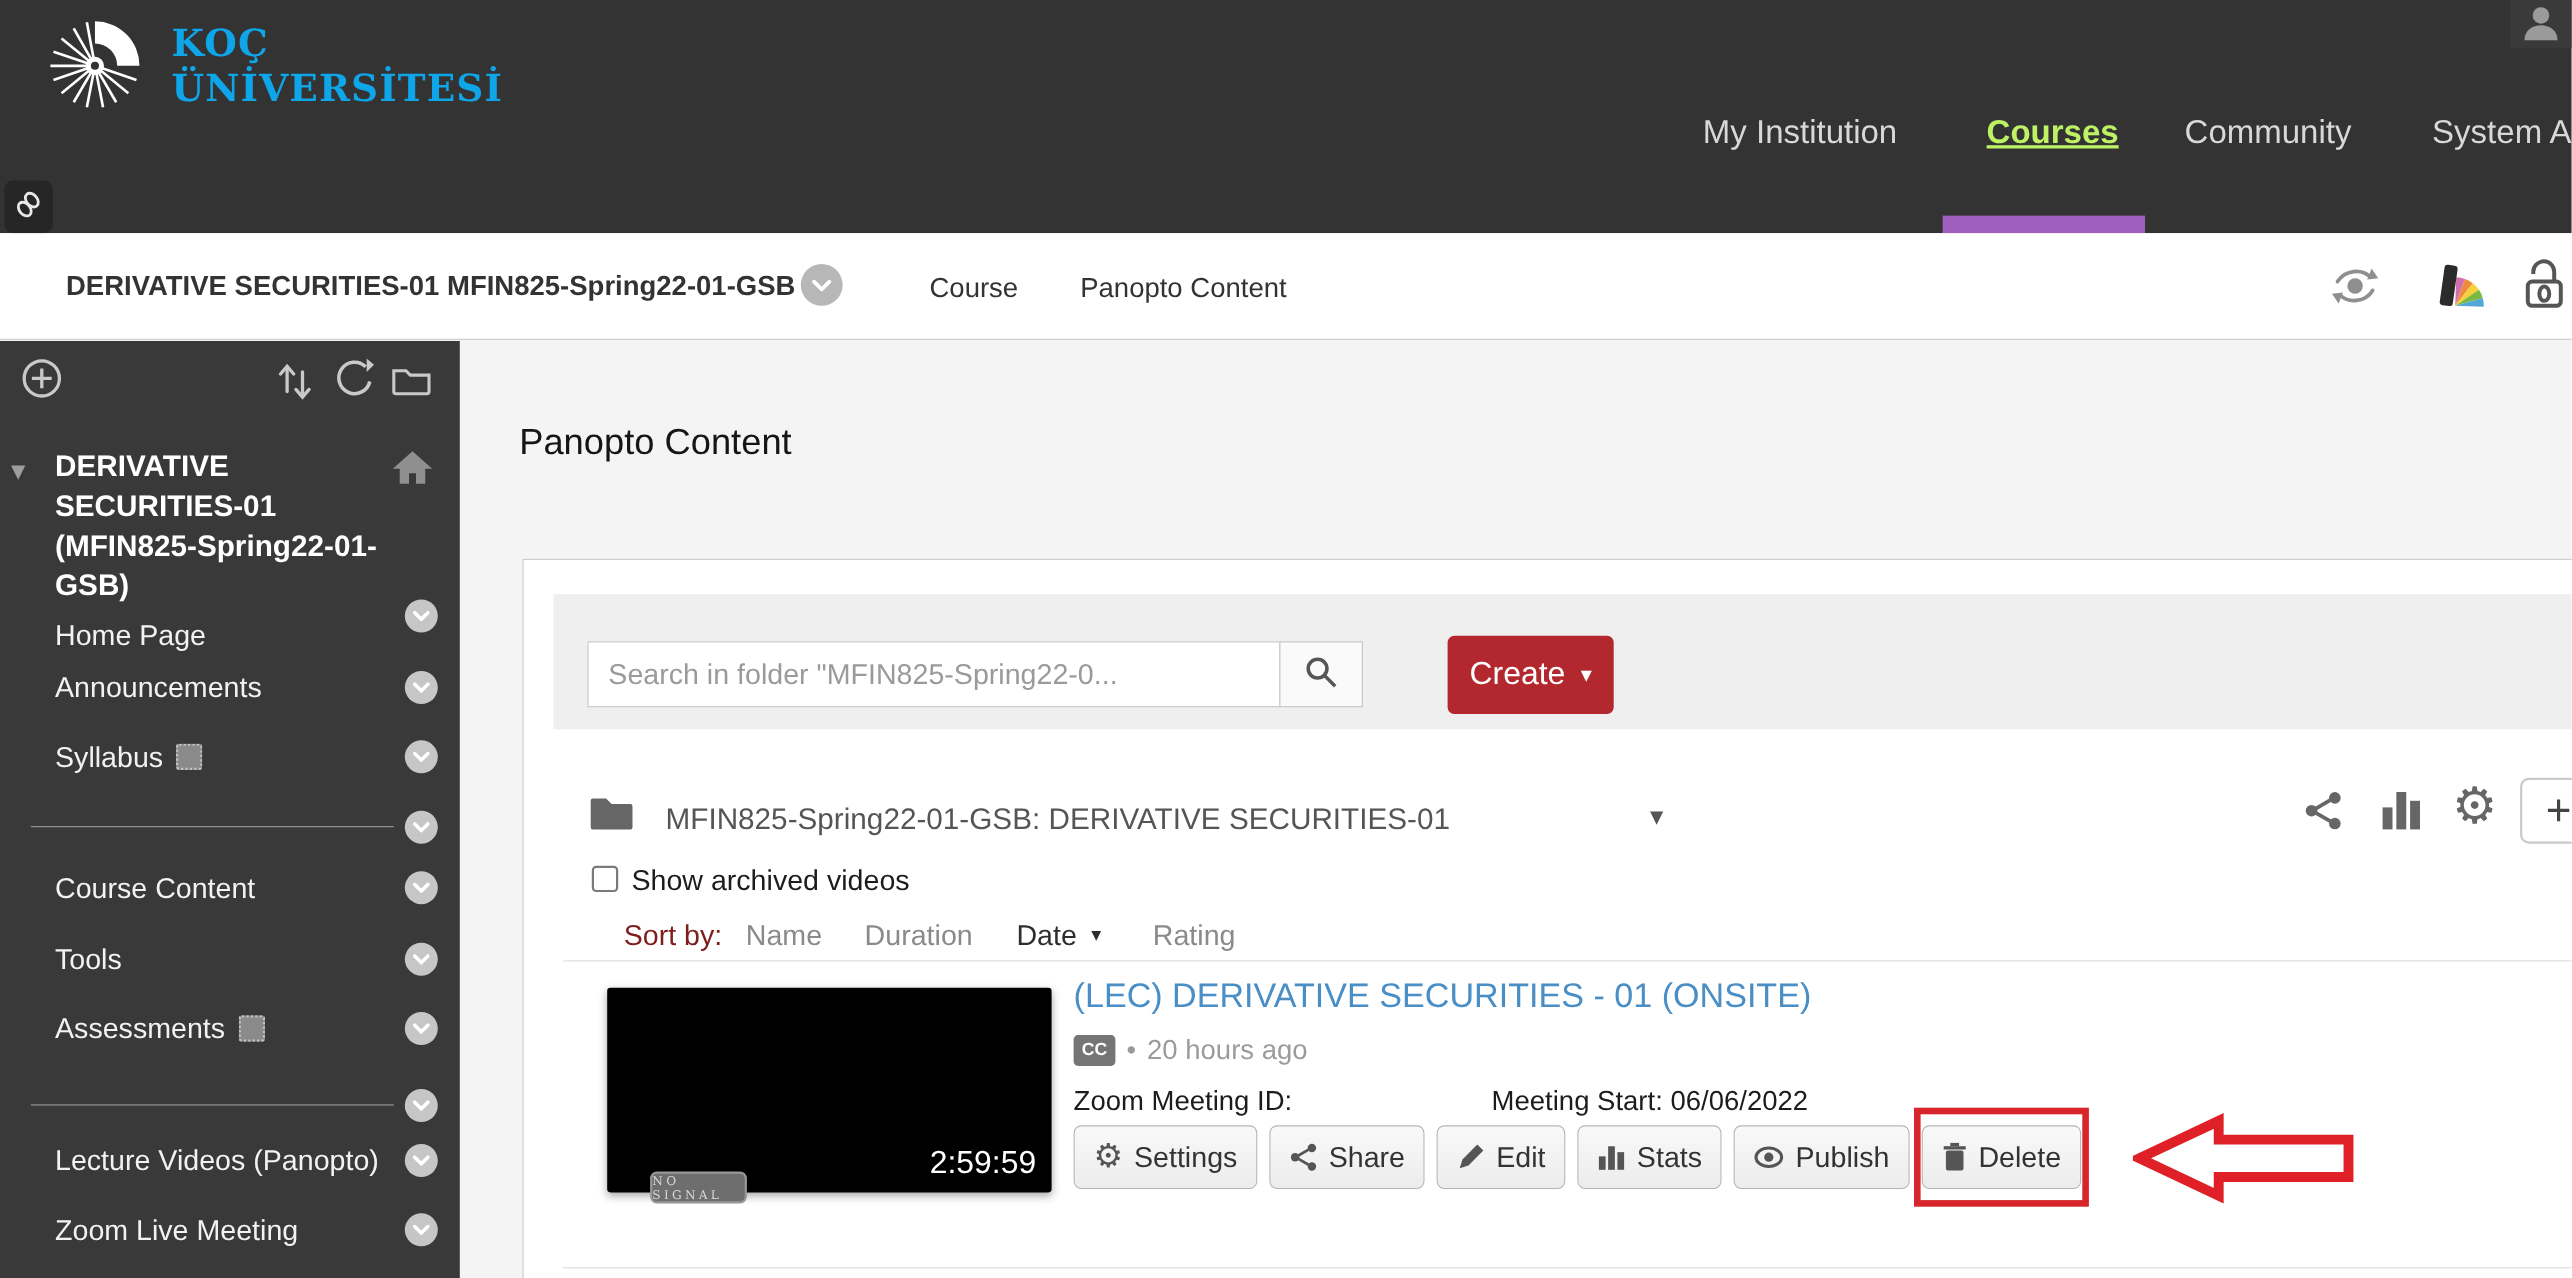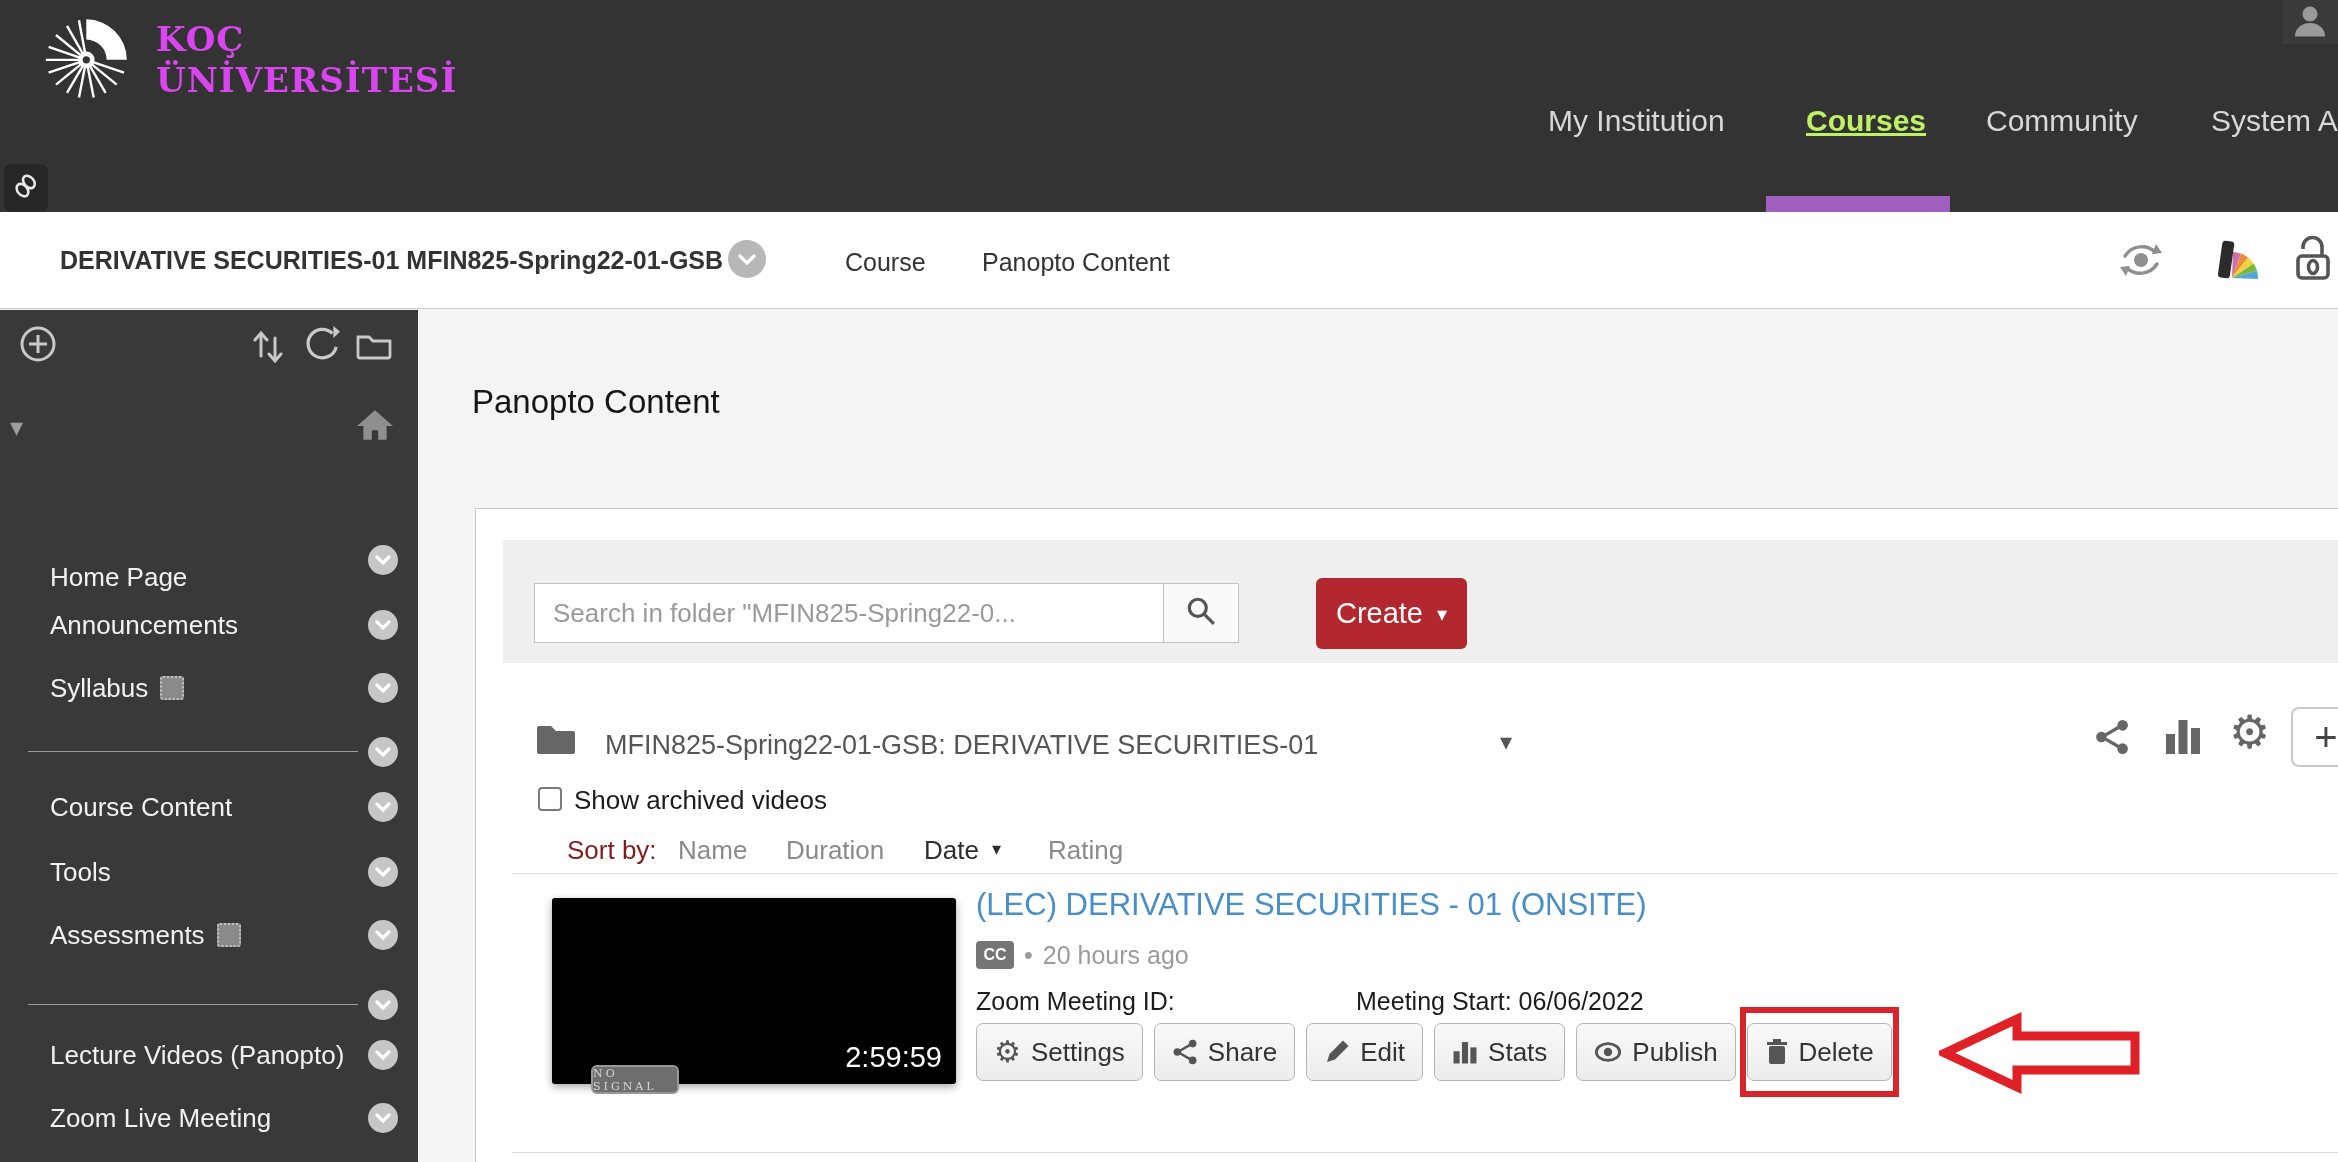--- a/index.html
+++ b/index.html
@@ -4,21 +4,21 @@
 <style>
   html,body{margin:0;padding:0;background:#fff;}
   .stage{position:relative;width:2338px;height:1162px;overflow:hidden;
          background:#f4f4f4;font-family:"Liberation Sans",sans-serif;
          -webkit-font-smoothing:antialiased;}
   .abs{position:absolute;}
 
   
   .header{position:absolute;left:0;top:0;width:2338px;height:212px;background:#333333;}
   .logo{position:absolute;left:44px;top:12px;display:flex;align-items:center;gap:20px;color:#fff;}
-  .logo-text{font-family:"DejaVu Serif",serif;font-weight:700;font-size:34px;line-height:41px;letter-spacing:1px;color:#d946ef;}
+  .logo-text{font-family:"DejaVu Serif",serif;font-weight:700;font-size:34px;line-height:41px;letter-spacing:1px;color:#0ea5e9;}
   .nav-item{position:absolute;top:100px;height:42px;line-height:42px;font-size:30px;color:#d8d8d8;cursor:pointer;white-space:nowrap;}
   .nav-active{color:#bef264;font-weight:700;text-decoration:underline;}
   .purple-bar{position:absolute;left:1766px;top:196px;width:184px;height:16px;background:#a05fbe;}
   .link-badge{position:absolute;left:4px;top:164px;width:44px;height:48px;background:#262626;border-radius:8px;display:flex;align-items:center;justify-content:center;}
   .person-badge{position:absolute;left:2282px;top:0;width:56px;height:44px;background:#3a3a3a;display:flex;align-items:center;justify-content:center;}
 
   
   .crumbbar{position:absolute;left:0;top:212px;width:2338px;height:97px;background:#ffffff;border-bottom:1px solid #c9c9c9;box-sizing:border-box;}
   .crumb-title{position:absolute;left:60px;top:34px;font-size:25px;font-weight:700;color:#333;white-space:nowrap;}
   .crumb-circ{position:absolute;left:728px;top:28px;width:38px;height:38px;border-radius:50%;background:#b7b7b7;display:flex;align-items:center;justify-content:center;cursor:pointer;}
@@ -192,20 +192,21 @@
         <polygon points="33,2 33,15 40,8" fill="#c9c9c9" stroke="none"></polygon>
       </svg>
     </span>
     <span class="abs" style="left:356px;top:20px;">
       <svg width="36" height="30" viewBox="0 0 36 30" fill="none" stroke="#c9c9c9" stroke-width="2.8">
         <path d="M2 7 h11 l4 4 h17 v15 a2 2 0 0 1 -2 2 H4 a2 2 0 0 1 -2 -2 Z"></path>
       </svg>
     </span>
 
     <span class="head-caret">▾</span>
+    <div class="course-head-title">DERIVATIVE SECURITIES-01 (MFIN825-Spring22-01-GSB)</div>
     <span class="abs" style="left:356px;top:98px;">
       <svg width="38" height="34" viewBox="0 0 36 32" fill="#8f8f8f">
         <path d="M18 2 L35 17 H29 V30 H21 V21 H15 V30 H7 V17 H1 Z"></path>
       </svg>
     </span>
 
     <div class="side-item" style="top:250px;">
         <span>Home Page</span>
       </div>
     <span class="circ" style="top:235px;">

